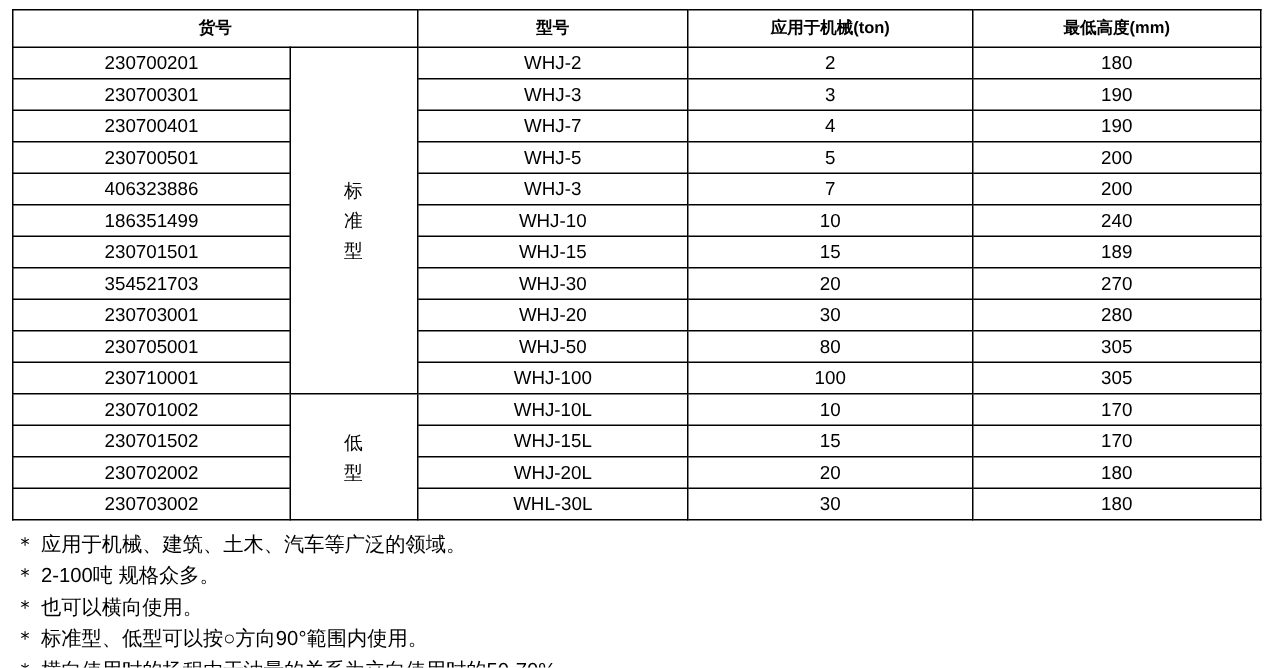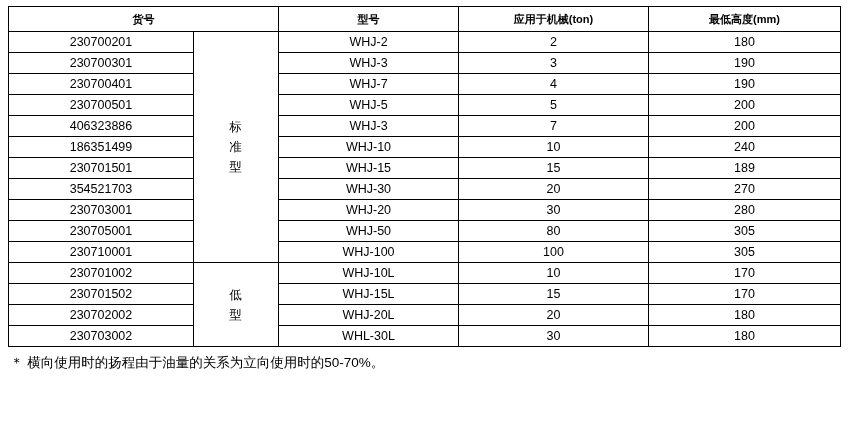--- a/index.html
+++ b/index.html
@@ -194,16 +194,20 @@
       <tr>
         <td>230703002</td>
         <td>WHL-30L</td>
         <td>30</td>
         <td>180</td>
       </tr>
     </tbody>
   </table>
 
   <div class="notes">
+    <div class="note">＊ 应用于机械、建筑、土木、汽车等广泛的领域。</div>
+    <div class="note">＊ 2-100吨 规格众多。</div>
+    <div class="note">＊ 也可以横向使用。</div>
+    <div class="note">＊ 标准型、低型可以按○方向90°範围内使用。</div>
     <div class="note small-tail">＊ 横向使用时的扬程由于油量的关系为立向使用时的50-70%。</div>
   </div>
 
 </div>
 
 </body></html>

